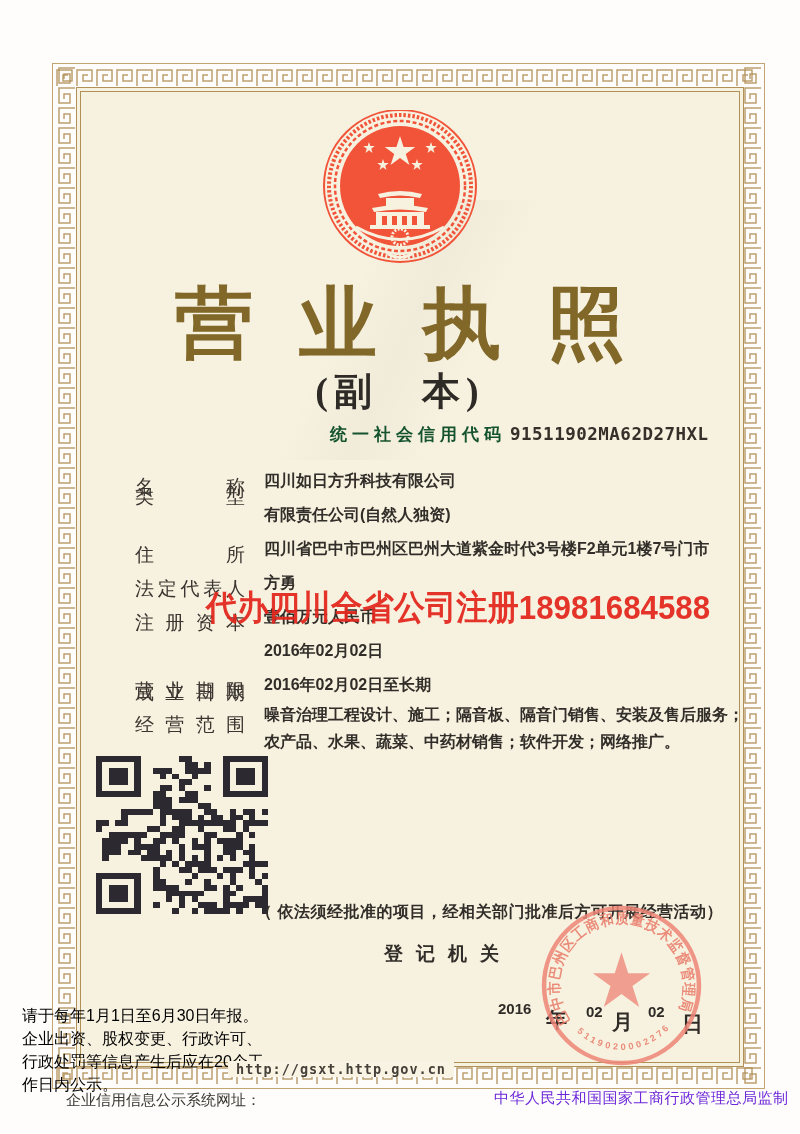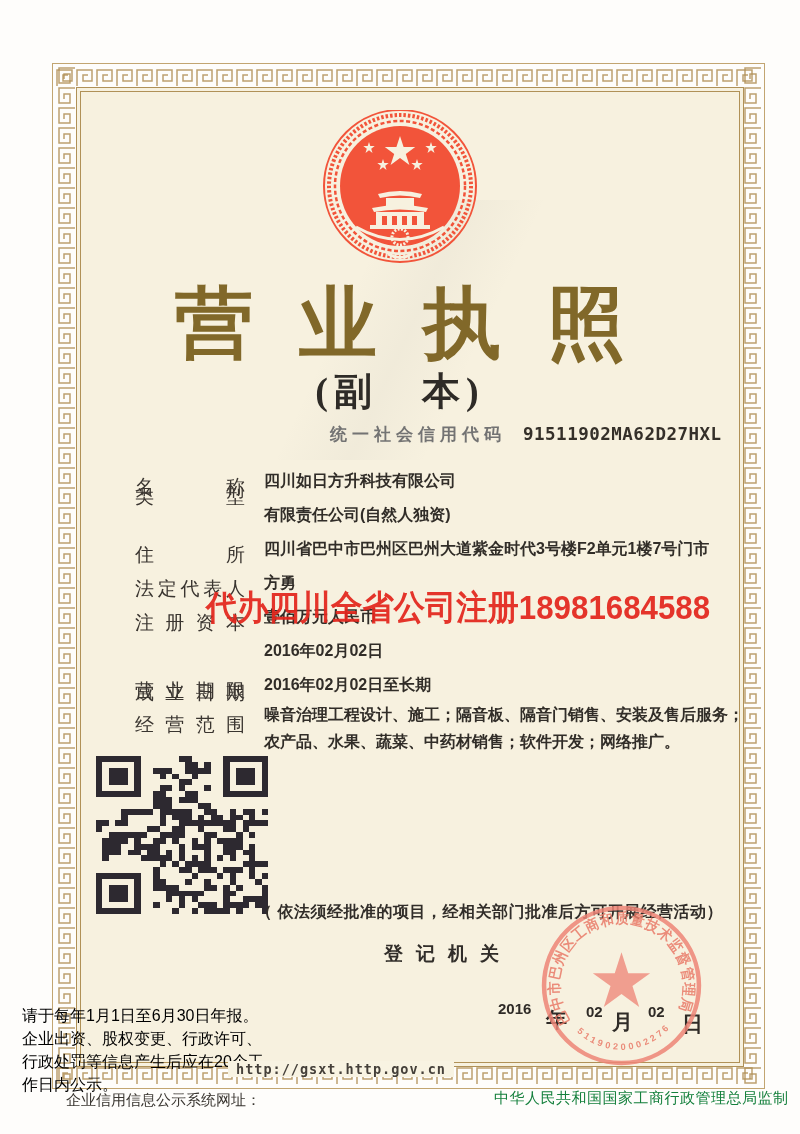--- a/index.html
+++ b/index.html
@@ -17,22 +17,22 @@
   
   .emblem{position:absolute;left:316px;top:110px;width:168px;height:158px;}
   .title{position:absolute;left:0;top:272px;width:800px;text-align:center;
         font-family:"Liberation Serif","DejaVu Serif",serif;font-weight:700;
         font-size:78px;letter-spacing:46px;padding-left:46px;box-sizing:border-box;
         color:#816829;white-space:nowrap;}
   .subtitle{position:absolute;left:0;top:366px;width:800px;text-align:center;
         font-size:38px;font-weight:600;letter-spacing:6px;color:#2e2b27;
         font-family:"Liberation Serif","DejaVu Serif",serif;}
   .credit-row{position:absolute;left:330px;top:423px;white-space:nowrap;}
-  .credit-label{font-size:17px;font-weight:700;letter-spacing:5px;color:#737373;}
-  .credit-code{font-size:17.5px;font-weight:700;color:#35302a;margin-left:17px;
+  .credit-label{font-size:17px;font-weight:700;letter-spacing:5px;color:#14532d;}
+  .credit-code{font-size:17.5px;font-weight:700;color:#35302a;margin-left:4px;
         font-family:"DejaVu Sans Mono","Liberation Mono",monospace;letter-spacing:.5px;}
   
   .frow{position:absolute;left:0;top:0;width:800px;height:0;}
   .flabel{position:absolute;left:135px;width:110px;font-size:19px;font-weight:500;
         color:#3a3530;text-align:justify;text-align-last:justify;white-space:nowrap;}
   .fvalue{position:absolute;left:264px;width:482px;font-size:16px;font-weight:600;
         color:#312d28;line-height:27px;}
   
   .watermark{position:absolute;left:206px;top:585px;font-size:34px;font-weight:700;
         color:#e3261d;white-space:nowrap;transform:scaleX(.92);transform-origin:left center;
@@ -50,21 +50,21 @@
   .d-num{font-size:15px;font-weight:700;font-family:"Liberation Sans",sans-serif;}
   .d-char{font-size:21px;font-weight:600;}
   
   .annual-notice{position:absolute;left:22px;top:1004px;width:300px;z-index:7;
         font-size:16px;line-height:23px;color:#000000;font-weight:500;}
   .url-overlay{position:absolute;left:228px;top:1061px;z-index:7;background:#f8f3e2;
         padding:0 8px;font-family:"DejaVu Sans Mono","Liberation Mono",monospace;
         font-size:13.5px;font-weight:700;letter-spacing:1px;color:#45403a;}
   .site-label{position:absolute;left:66px;top:1091px;font-size:15px;color:#3a3631;}
   .issuer{position:absolute;left:494px;top:1089px;font-size:15px;font-weight:500;
-        color:#15803d;letter-spacing:.5px;}
+        color:#6d28d9;letter-spacing:.5px;}
 </style>
 </head>
 <body>
 
 <div class="page">
 
   <div class="frame-outline"></div>
   <svg class="meander" style="left:55px;top:66px" width="705" height="22">
       <path d="M2,20 V4 H17 V15 H8 V9 H13 M22,20 V4 H37 V15 H28 V9 H33 M42,20 V4 H57 V15 H48 V9 H53 M62,20 V4 H77 V15 H68 V9 H73 M82,20 V4 H97 V15 H88 V9 H93 M102,20 V4 H117 V15 H108 V9 H113 M122,20 V4 H137 V15 H128 V9 H133 M142,20 V4 H157 V15 H148 V9 H153 M162,20 V4 H177 V15 H168 V9 H173 M182,20 V4 H197 V15 H188 V9 H193 M202,20 V4 H217 V15 H208 V9 H213 M222,20 V4 H237 V15 H228 V9 H233 M242,20 V4 H257 V15 H248 V9 H253 M262,20 V4 H277 V15 H268 V9 H273 M282,20 V4 H297 V15 H288 V9 H293 M302,20 V4 H317 V15 H308 V9 H313 M322,20 V4 H337 V15 H328 V9 H333 M342,20 V4 H357 V15 H348 V9 H353 M362,20 V4 H377 V15 H368 V9 H373 M382,20 V4 H397 V15 H388 V9 H393 M402,20 V4 H417 V15 H408 V9 H413 M422,20 V4 H437 V15 H428 V9 H433 M442,20 V4 H457 V15 H448 V9 H453 M462,20 V4 H477 V15 H468 V9 H473 M482,20 V4 H497 V15 H488 V9 H493 M502,20 V4 H517 V15 H508 V9 H513 M522,20 V4 H537 V15 H528 V9 H533 M542,20 V4 H557 V15 H548 V9 H553 M562,20 V4 H577 V15 H568 V9 H573 M582,20 V4 H597 V15 H588 V9 H593 M602,20 V4 H617 V15 H608 V9 H613 M622,20 V4 H637 V15 H628 V9 H633 M642,20 V4 H657 V15 H648 V9 H653 M662,20 V4 H677 V15 H668 V9 H673 M682,20 V4 H697 V15 H688 V9 H693 "></path>
     </svg>

